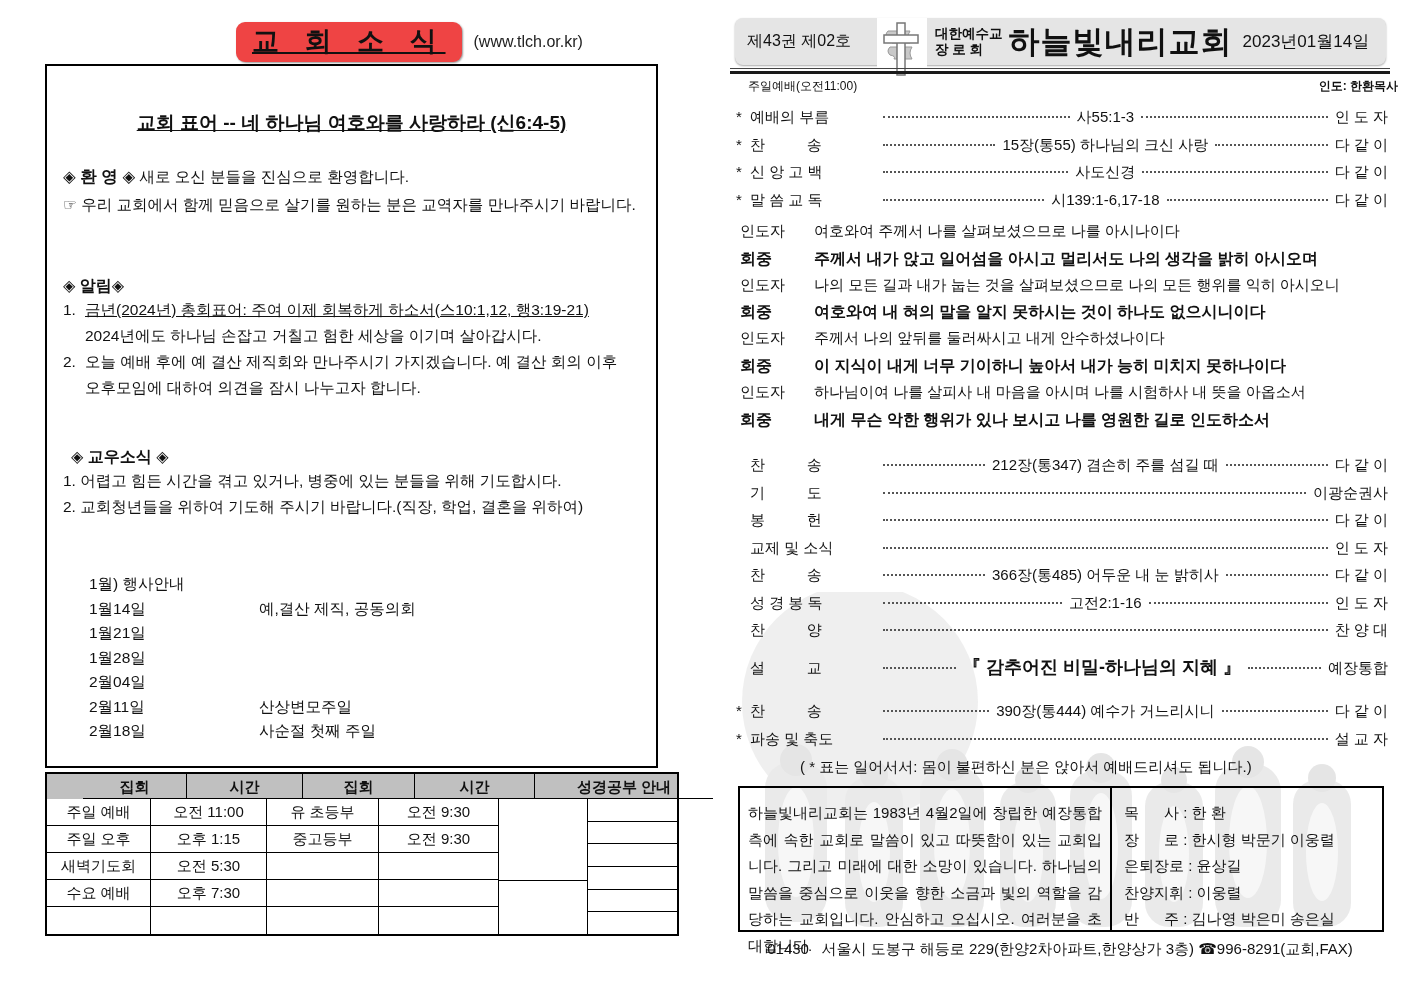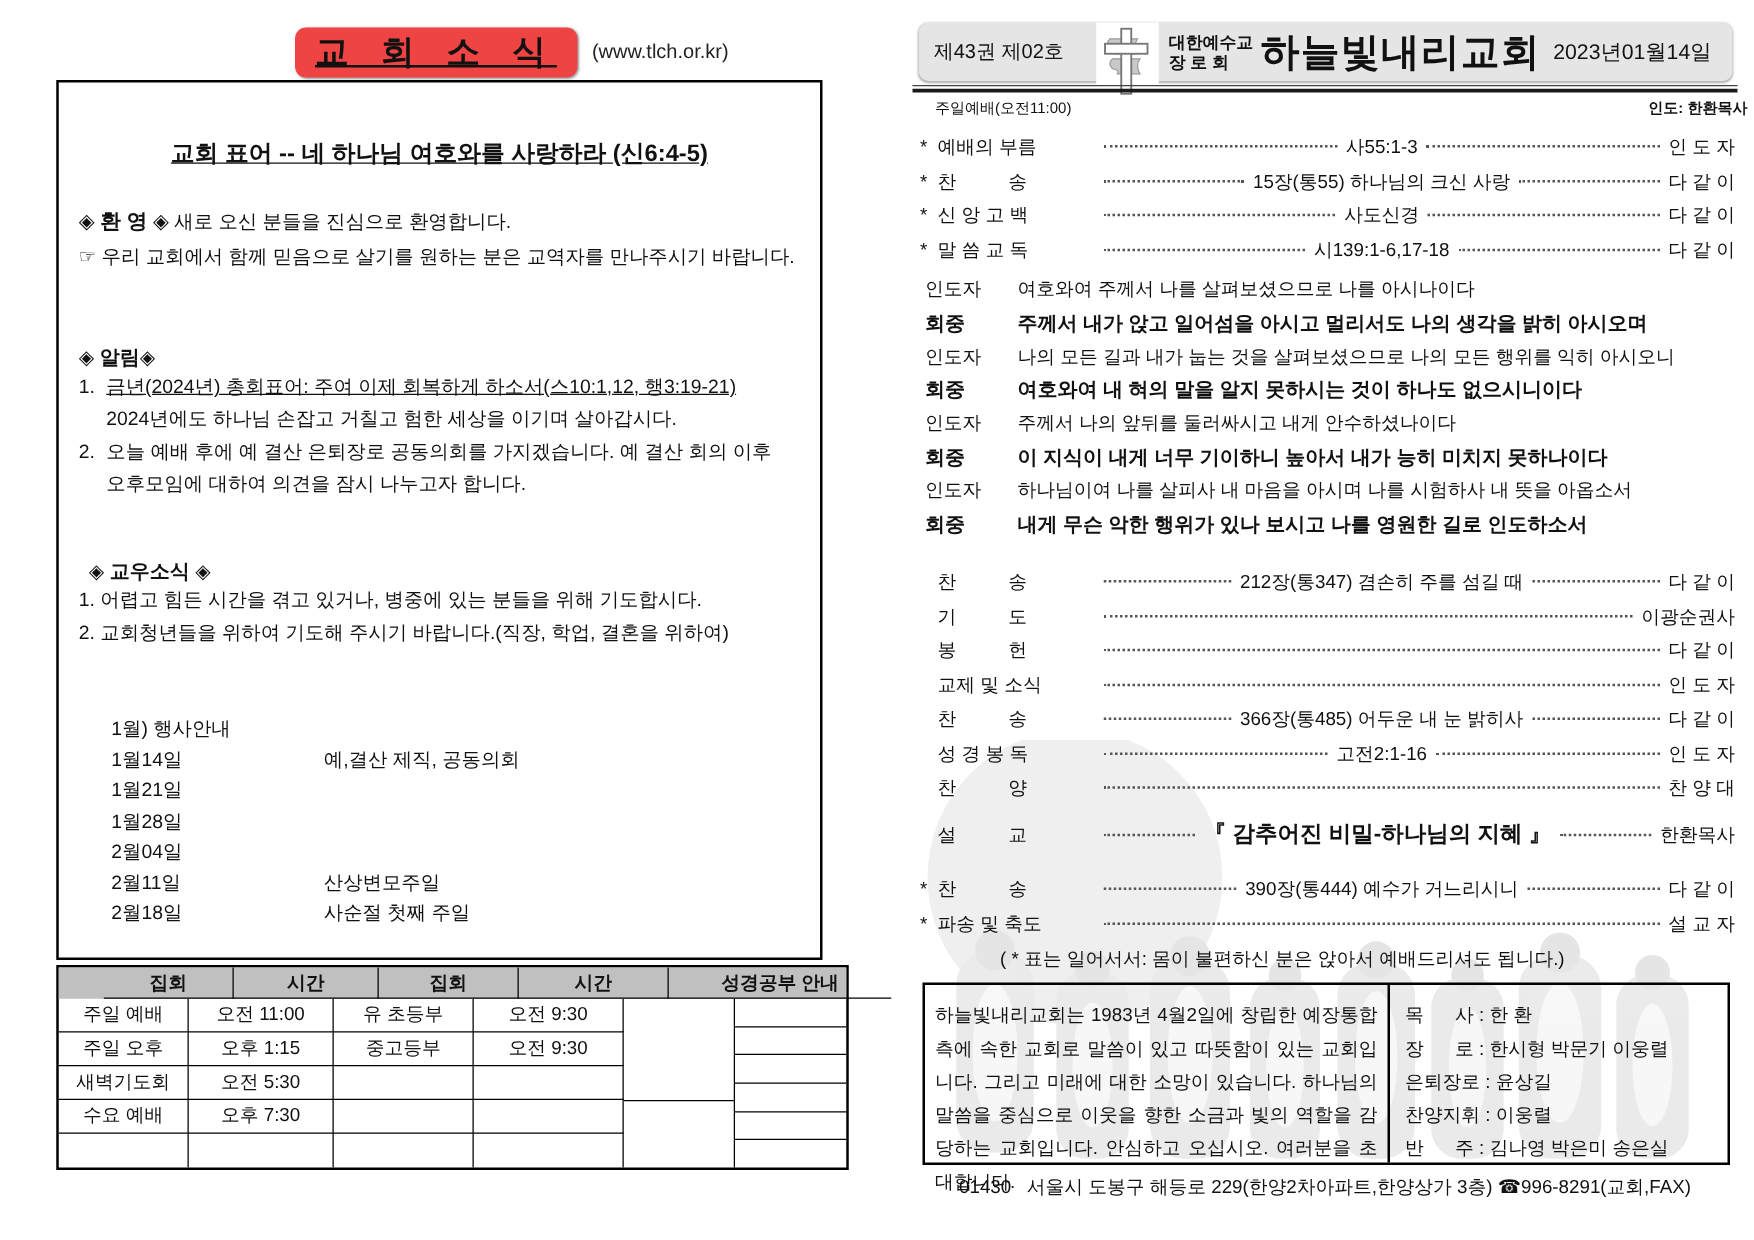--- a/index.html
+++ b/index.html
@@ -123,21 +123,21 @@
     <div class="sec-head notice-head">◈ 알림◈</div>
     <div class="nline">
       <span class="nmark">1.</span>
       <span class="ul">금년(2024년) 총회표어: 주여 이제 회복하게 하소서(스10:1,12, 행3:19-21)</span>
     </div>
     <div class="nline nindent">
       <span>2024년에도 하나님 손잡고 거칠고 험한 세상을 이기며 살아갑시다.</span>
     </div>
     <div class="nline">
       <span class="nmark">2.</span>
-      <span>오늘 예배 후에 예 결산 은퇴장로 공동의회를 가지겠습니다. 예 결산 회의 이후</span>
+      <span>오늘 예배 후에 예 결산 제직회와 만나주시기 가지겠습니다. 예 결산 회의 이후</span>
     </div>
     <div class="nline nindent">
       <span>오후모임에 대하여 의견을 잠시 나누고자 합니다.</span>
     </div>
 
     <div class="sec-head news-head">◈ 교우소식 ◈</div>
     <div class="newsline">1. 어렵고 힘든 시간을 겪고 있거나, 병중에 있는 분들을 위해 기도합시다.</div>
     <div class="newsline">2. 교회청년들을 위하여 기도해 주시기 바랍니다.(직장, 학업, 결혼을 위하여)</div>
 
     <div class="sched">
@@ -403,21 +403,21 @@
       <span class="oright">찬 양 대</span>
     </div>
   </div>
 
   <div class="sermon">
     <span class="ostar"></span>
     <span class="olabel">설          교</span>
     <span class="dots"></span>
     <span class="stitle">『 감추어진 비밀-하나님의 지혜 』</span>
     <span class="dots"></span>
-    <span class="oright">한환목사</span>
+    <span class="oright">예장통합</span>
   </div>
 
   <div class="order ord-bot">
     <div class="orow">
       <span class="ostar">*</span>
       <span class="olabel">찬          송</span>
       <span class="dots"></span>
       <span class="ocenter">390장(통444) 예수가 거느리시니</span>
       <span class="dots"></span>
       <span class="oright">다 같 이</span>

